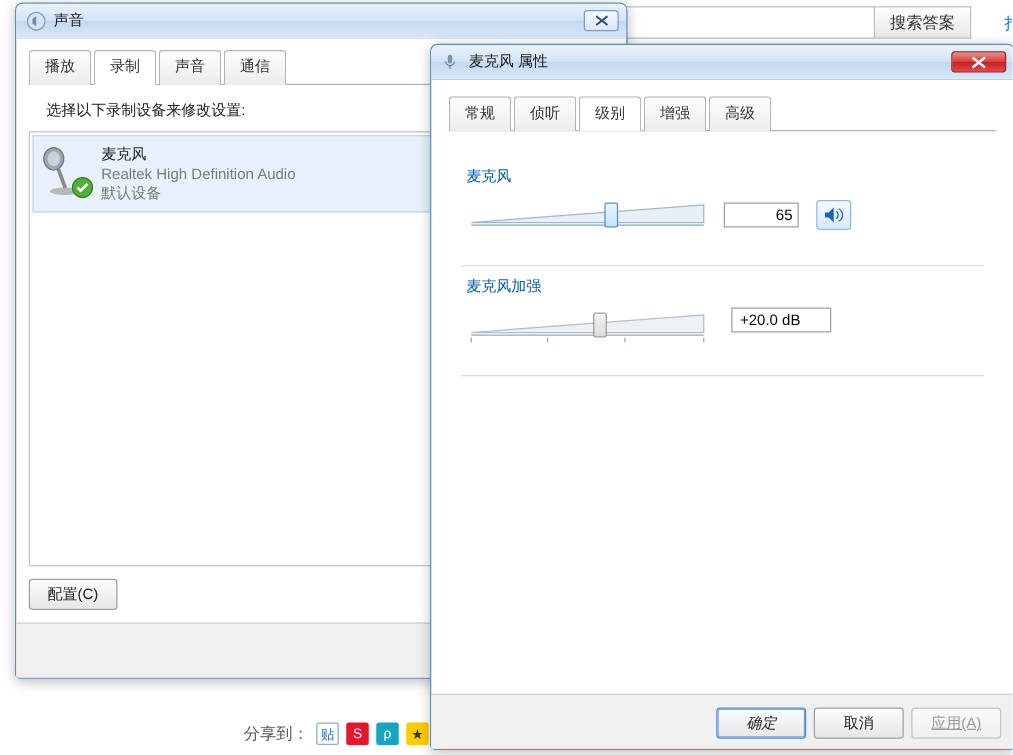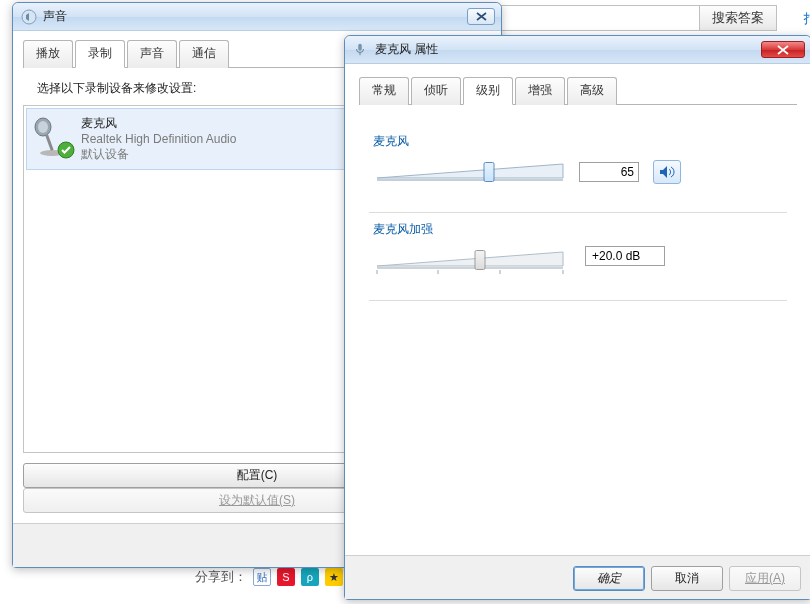--- a/index.html
+++ b/index.html
@@ -92,21 +92,21 @@
     border: 1px solid #9f9f9f;
     background: linear-gradient(#fdfdfd,#e6e6e6);
     border-radius: 3px;
     padding: 3px 14px;
     color: #222;
     font-size: 12px;
   }
   .btn.default { box-shadow: 0 0 0 1px #6fa8de inset; border-color:#5a8cc0;font-style:italic; }
   .btn[disabled] { color: #999; border-color:#c5c5c5; background:linear-gradient(#fafafa,#efefef);text-decoration:underline; }
   .bottom-row {
-    display:flex;justify-content:space-between;margin-top:10px;flex-direction:column;
+    display:flex;justify-content:space-between;margin-top:10px;
   }
   .dlg-buttons {
     border-top: 1px solid #cfcfcf;
     padding: 10px 10px 8px;
     display: flex; justify-content: flex-end; gap: 6px;
     background: #f0f0f0;
   }
   
   .field-label { color:#075aa3; margin: 8px 4px 4px; }
   .slider-track {
@@ -127,21 +127,21 @@
   .speaker-btn {
     border:1px solid #8fb6de; background:linear-gradient(#f4f9fe,#d7e8fa);
     border-radius:3px; width:28px;height:24px;
     display:flex;align-items:center;justify-content:center;color:#1d64b5;
   }
   .hr { border:none;border-top:1px solid #dcdcdc; margin:22px 0 0; }
   
   .bg-search { position:absolute; top:5px; left:500px; display:flex; gap:0; }
   .bg-search input { border:1px solid #c0c0c0; height:26px; padding:2px 4px; width:200px; font-size:13px;}
   .bg-search button { border:1px solid #c0c0c0; border-left:none; height:26px; padding:0 12px; background:linear-gradient(#fdfdfd,#e8e8e8); font-size:13px; color:#333;}
-  .share-row { position:absolute; left:195px; bottom:18px; font-size:13px; color:#555; display:flex;align-items:center;gap:6px;}
+  .share-row { position:absolute; left:195px; bottom:8px; font-size:13px; color:#555; display:flex;align-items:center;gap:6px;}
   .share-ico { width:18px;height:18px;border-radius:2px;display:flex;align-items:center;justify-content:center;color:#fff;font-size:11px; }
 </style>
 </head>
 <body>
 
 <div class="bg-search">
   <input placeholder="" style="">
   <button>搜索答案</button>
 </div>
 <span style="position:absolute;top:10px;left:803px;color:#1a7bd0;font-size:13px">扌</span>

